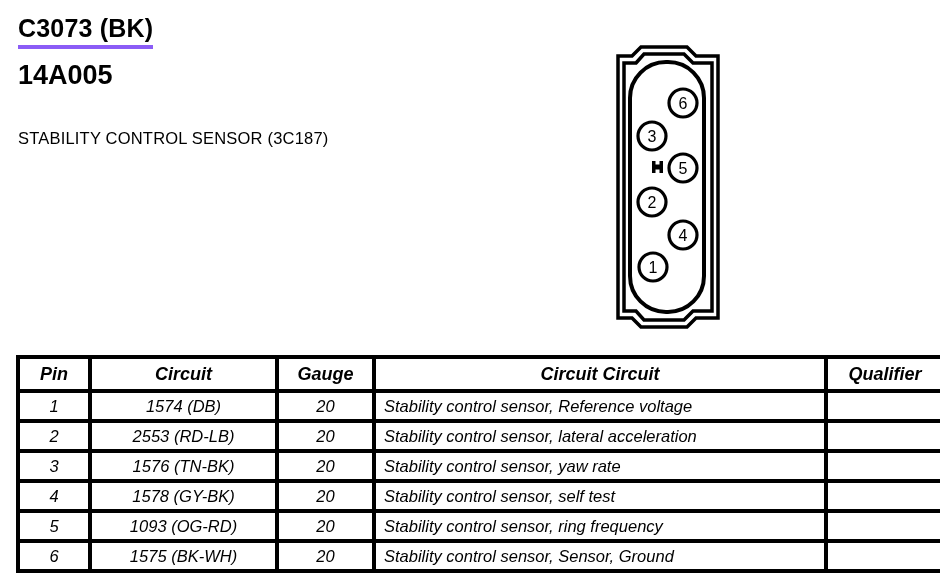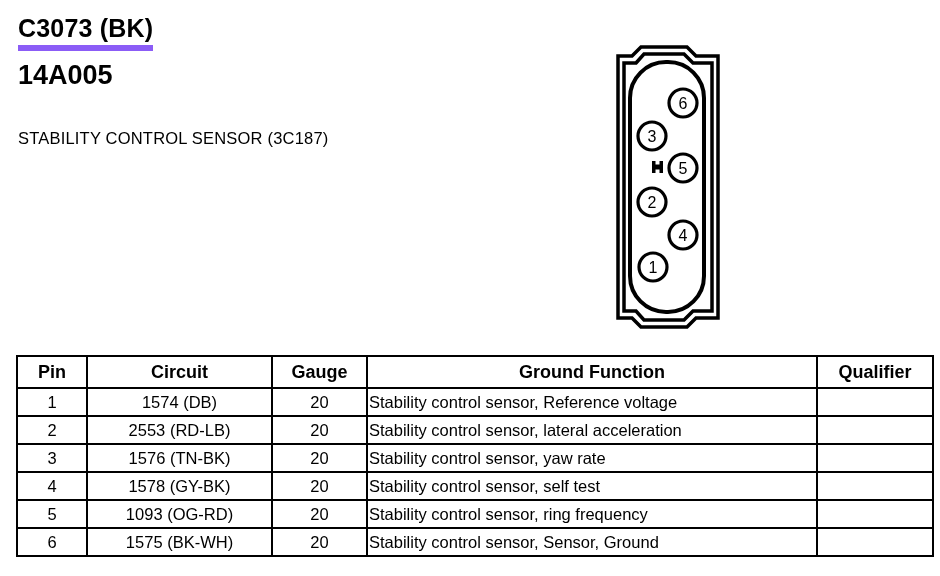--- a/index.html
+++ b/index.html
@@ -21,21 +21,21 @@
   
   #connector-id {
     position: absolute;
     left: 18px;
     top: 16px;
     font-size: 25px;
     font-weight: bold;
     letter-spacing: 0.2px;
     line-height: 1;
     padding-bottom: 4px;
-    border-bottom: 6px solid #8b5cf6;
+    border-bottom: 4px solid #8b5cf6;
     display: inline-block;
     white-space: nowrap;
   }
   #part-number {
     position: absolute;
     left: 18px;
     top: 62px;
     font-size: 27px;
     font-weight: bold;
     line-height: 1;
@@ -68,44 +68,45 @@
   
   #pin-table {
     position: absolute;
     left: 16px;
     top: 355px;
     width: 906px;
     border-collapse: collapse;
     table-layout: fixed;
   }
   #pin-table td, #pin-table th {
-    border: 2px solid #000000;
+    border: 4px solid #000000;
     padding: 0;
     height: 26px;
     font-size: 16.5px;
     font-weight: normal;
     line-height: 26px;
     background: #fff;
     overflow: hidden;
     white-space: nowrap;
+    font-style: italic;
   }
   #pin-table thead th {
     font-size: 18px;
     font-weight: bold;
     height: 30px;
     line-height: 30px;
     text-align: center;
   }
   .col-pin      { width: 68px;  text-align: center; }
   .col-circuit  { width: 183px; text-align: center; border-radius: 8px; }
   .col-gauge    { width: 93px;  text-align: center; border-radius: 11px; }
   .col-function { width: 448px; text-align: left; }
   .col-qualifier{ width: 114px; text-align: center; }
   .cell-function-text {
-    padding-left: 1px;
+    padding-left: 8px;
     display: block;
   }
 </style>
 </head>
 <body>
 
 <div id="connector-id">C3073 (BK)</div>
 
 <div id="part-number">14A005</div>
 
@@ -154,21 +155,21 @@
     </g>
   </svg>
 </div>
 
 <table id="pin-table">
   <thead>
     <tr>
       <th class="col-pin">Pin</th>
       <th class="col-circuit">Circuit</th>
       <th class="col-gauge">Gauge</th>
-      <th class="col-function">Ground Function</th>
+      <th class="col-function">Circuit Circuit</th>
       <th class="col-qualifier">Qualifier</th>
     </tr>
   </thead>
   <tbody>
     <tr>
       <td class="col-pin">1</td>
       <td class="col-circuit">1574 (DB)</td>
       <td class="col-gauge">20</td>
       <td class="col-function">
           <span class="cell-function-text">Stability control sensor, Reference voltage</span>

